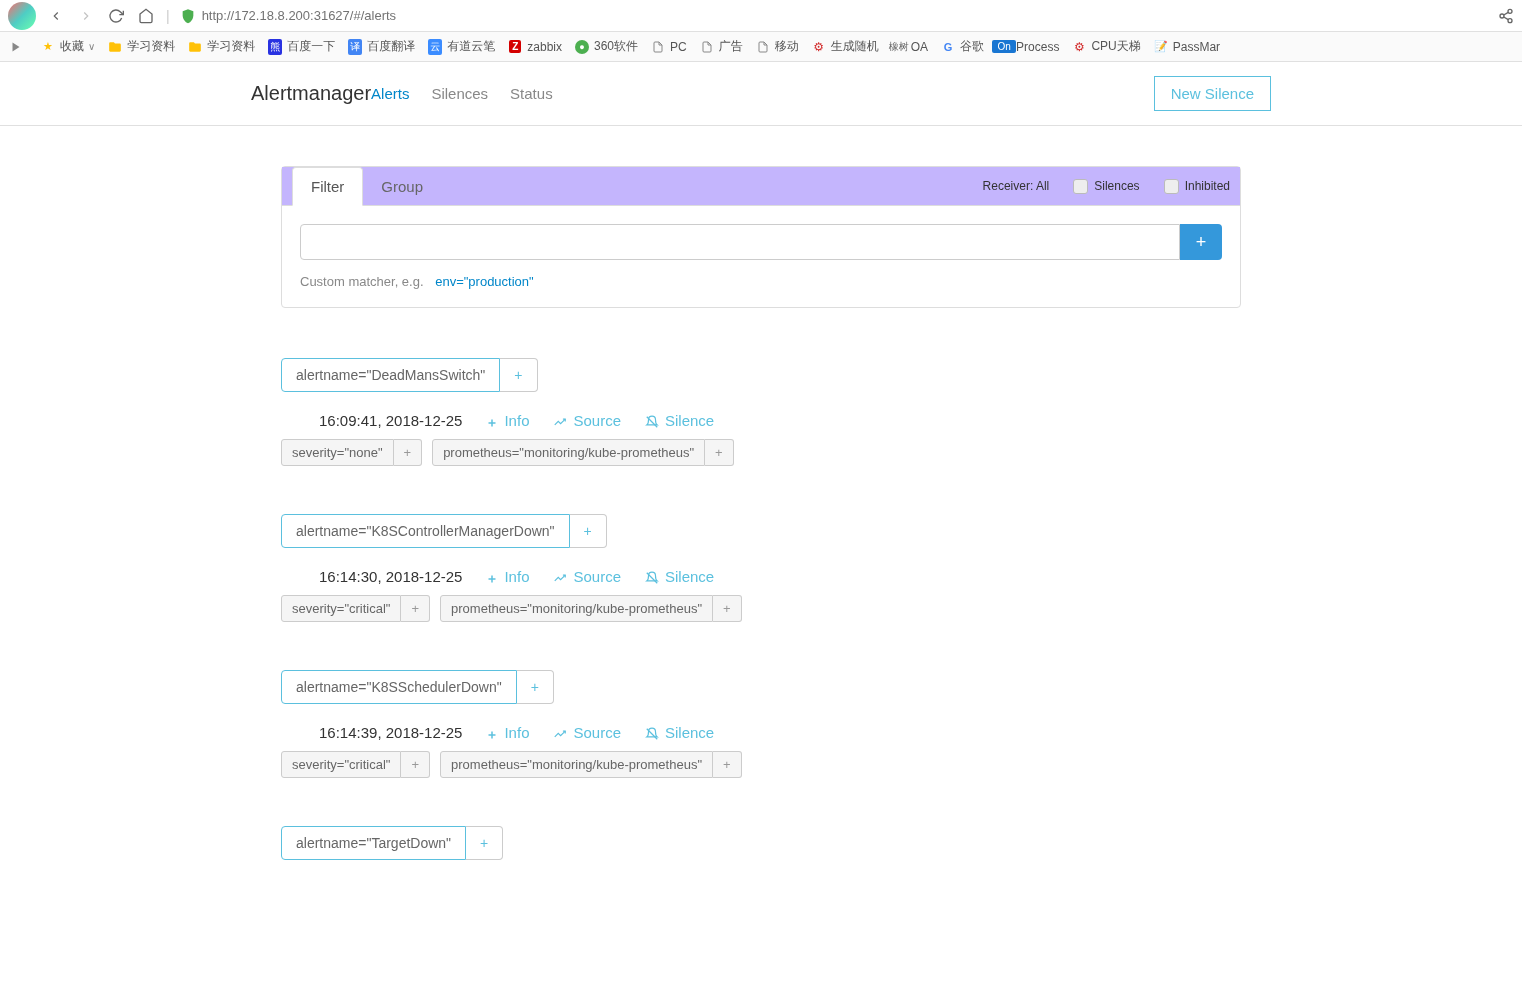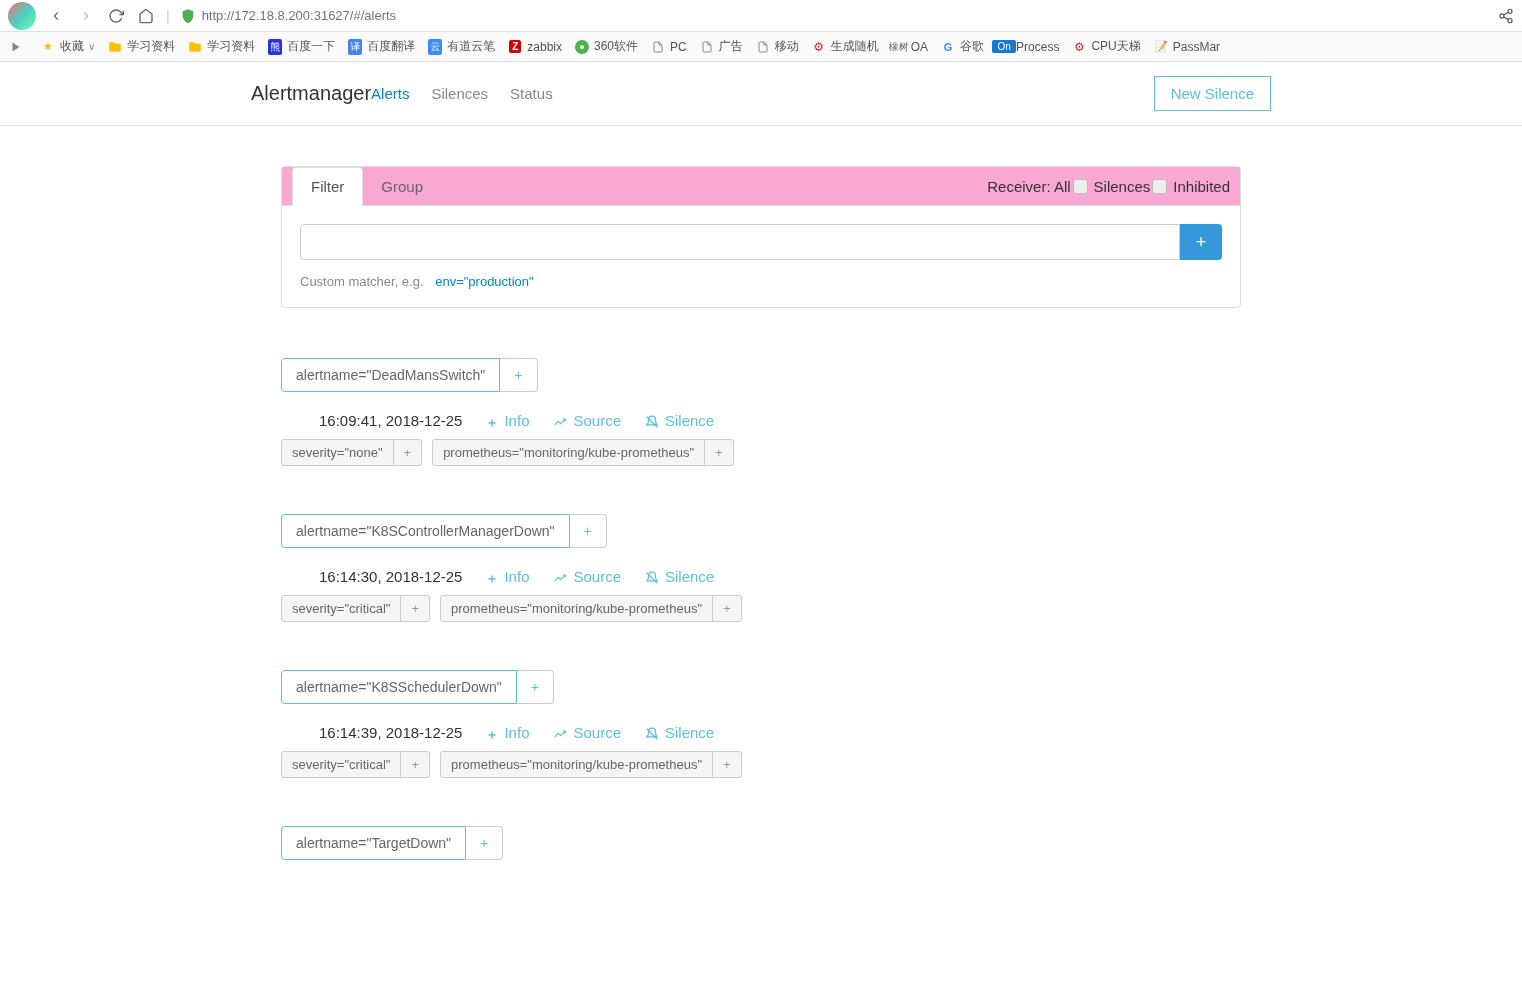--- a/index.html
+++ b/index.html
@@ -26,24 +26,24 @@
     .nav-link { font-size: 15px; color: #0086c9; margin-right: 22px; cursor: pointer; }
     .nav-link.muted { color: #888; }
     .spacer { flex: 1; }
     .new-silence-btn { padding: 8px 16px; border: 1px solid #5bc0de; border-radius: 0; color: #5bc0de; background: #fff; cursor: pointer; font-size: 15px; }
     
     
     .main-content { max-width: 1000px; margin: 0 auto; padding: 40px 20px; }
     
     
     .filter-card { border: 1px solid #ddd; border-radius: 4px; margin-bottom: 50px; }
-    .filter-tabs { display: flex; align-items: center; background: #f9a8d4; border-bottom: 1px solid #ddd; padding: 0 10px; }
+    .filter-tabs { display: flex; align-items: center; background: #c4b5fd; border-bottom: 1px solid #ddd; padding: 0 10px; }
     .filter-tab { padding: 10px 18px; cursor: pointer; font-size: 15px; color: #666; }
     .filter-tab.active { background: #fff; border: 1px solid #ddd; border-bottom: 1px solid #fff; border-radius: 4px 4px 0 0; margin-bottom: -1px; color: #555; }
-    .filter-right { display: flex; align-items: center; gap: 2px; font-size: 15px; color: #333; margin-left: auto; }
+    .filter-right { display: flex; align-items: center; gap: 24px; font-size: 12px; color: #333; margin-left: auto; }
     .checkbox-wrap { display: flex; align-items: center; gap: 6px; }
     .checkbox { width: 15px; height: 15px; border: 1px solid #bbb; border-radius: 3px; background: #eee; }
     .filter-body { padding: 18px; }
     .filter-input-row { display: flex; gap: 0; margin-bottom: 14px; }
     .filter-input { flex: 1; height: 36px; border: 1px solid #ccc; border-radius: 4px 0 0 4px; padding: 0 10px; font-size: 14px; }
     .add-filter-btn { width: 42px; height: 36px; background: #3498db; color: #fff; border: none; border-radius: 0 4px 4px 0; cursor: pointer; font-size: 18px; }
     .matcher-hint { font-size: 13px; color: #888; }
     .matcher-example { color: #0086c9; margin-left: 8px; }
     
     

